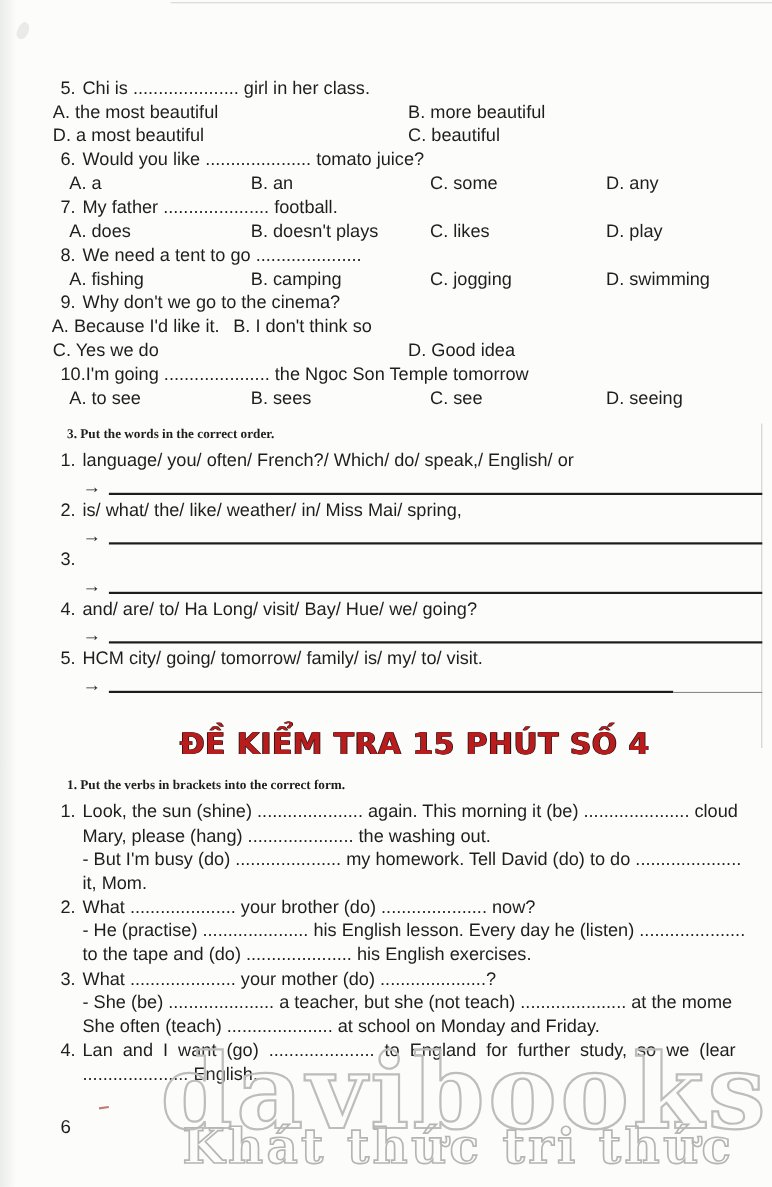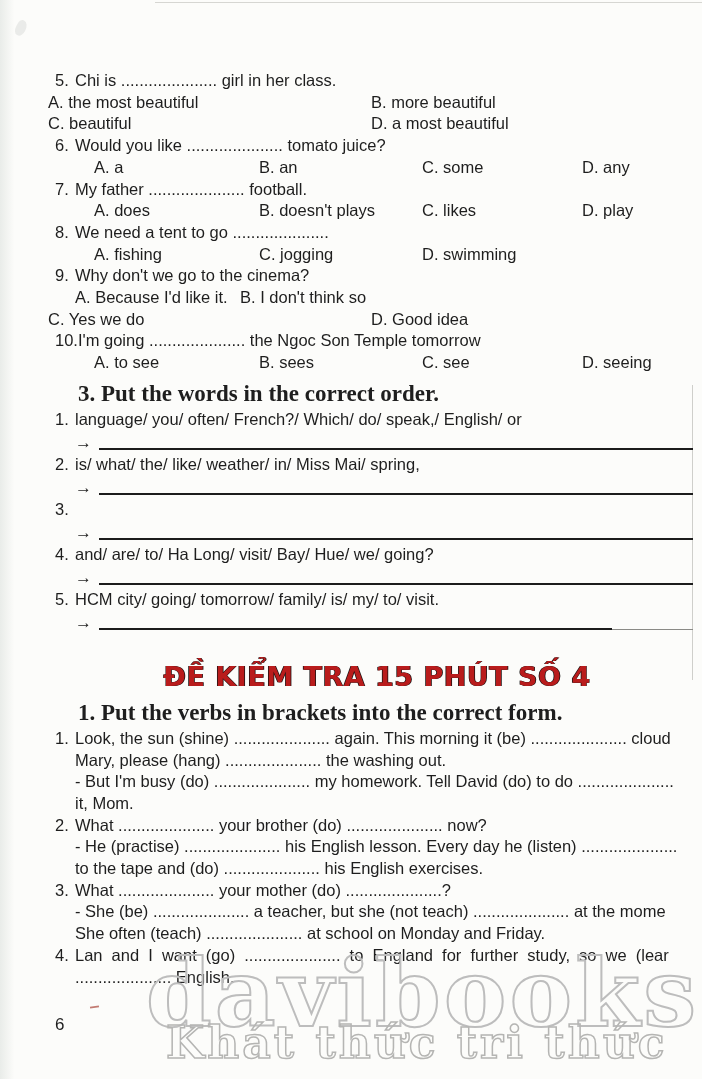--- a/index.html
+++ b/index.html
@@ -17,26 +17,26 @@
     background:linear-gradient(90deg,#e9ece9 0%,rgba(255,255,255,0) 90%);}
   .right-edge{position:absolute;right:9px;top:385px;width:1px;height:295px;background:#cfcfcb;}
   .smudge{position:absolute;left:16px;top:20px;width:10px;height:16px;background:#c9ccc9;
     opacity:.35;transform:rotate(28deg);border-radius:40% 60% 50% 50%;}
   .dash-mark{position:absolute;left:90px;top:1006px;width:9px;height:2px;background:#c27b72;transform:rotate(-8deg);}
 
   
   .content{position:absolute;top:70px;left:0;width:702px;font-size:16.5px;line-height:21.7px;}
   .qline{display:flex;padding-left:55px;white-space:nowrap;}
   .qnum{flex:none;min-width:20px;}
-  .opt4{display:grid;grid-template-columns:165px 163px 160px 1fr;padding-left:94px;white-space:nowrap;}
+  .opt4{display:grid;grid-template-columns:165px 163px 160px 1fr;padding-left:63px;white-space:nowrap;}
   .opt2{display:grid;grid-template-columns:323px 1fr;padding-left:48px;white-space:nowrap;}
-  .opt2n{display:grid;grid-template-columns:165px 1fr;padding-left:75px;white-space:nowrap;}
-
-  .serif-heading{font-family:"Liberation Serif", serif;font-weight:bold;font-size:23px;
-    margin:9px 0 4px 0;padding-left:78px;line-height:22px;}
+  .opt2n{display:grid;grid-template-columns:165px 1fr;padding-left:47px;white-space:nowrap;}
+
+  .serif-heading{font-family:"Liberation Serif", serif;font-weight:bold;font-size:12px;
+    margin:9px 0 4px 0;padding-left:61px;line-height:22px;}
   .arrow-row{display:flex;align-items:flex-end;height:23.3px;padding-left:75px;padding-right:9px;}
   .arrow{flex:none;width:24px;font-size:17px;}
   .ans-line{flex:1;border-bottom:2px solid #1c1c1c;height:1px;margin-bottom:4px;}
   .ans-line.short{flex:0 0 513px;}
   .ans-line.thin{flex:1;border-bottom:1px solid #8a8a86;height:1px;margin-bottom:4px;}
 
   .test-title{
     margin:27px 0 0 0;
     padding-left:52px;
     text-align:center;
@@ -76,22 +76,22 @@
     <div>
       <div class="qline">
         <span class="qnum">5.</span>
         <span>Chi is ..................... girl in her class.</span>
       </div>
       <div class="opt2">
         <span>A. the most beautiful</span>
         <span>B. more beautiful</span>
       </div>
       <div class="opt2">
+        <span>D. a most beautiful</span>
         <span>C. beautiful</span>
-        <span>D. a most beautiful</span>
       </div>
 
       <div class="qline">
         <span class="qnum">6.</span>
         <span>Would you like ..................... tomato juice?</span>
       </div>
       <div class="opt4">
         <span>A. a</span>
         <span>B. an</span>
         <span>C. some</span>
@@ -108,20 +108,21 @@
         <span>C. likes</span>
         <span>D. play</span>
       </div>
 
       <div class="qline">
         <span class="qnum">8.</span>
         <span>We need a tent to go .....................</span>
       </div>
       <div class="opt4">
         <span>A. fishing</span>
+        <span>B. camping</span>
         <span>C. jogging</span>
         <span>D. swimming</span>
       </div>
 
       <div class="qline">
         <span class="qnum">9.</span>
         <span>Why don't we go to the cinema?</span>
       </div>
       <div class="opt2n">
         <span>A. Because I'd like it.</span>

